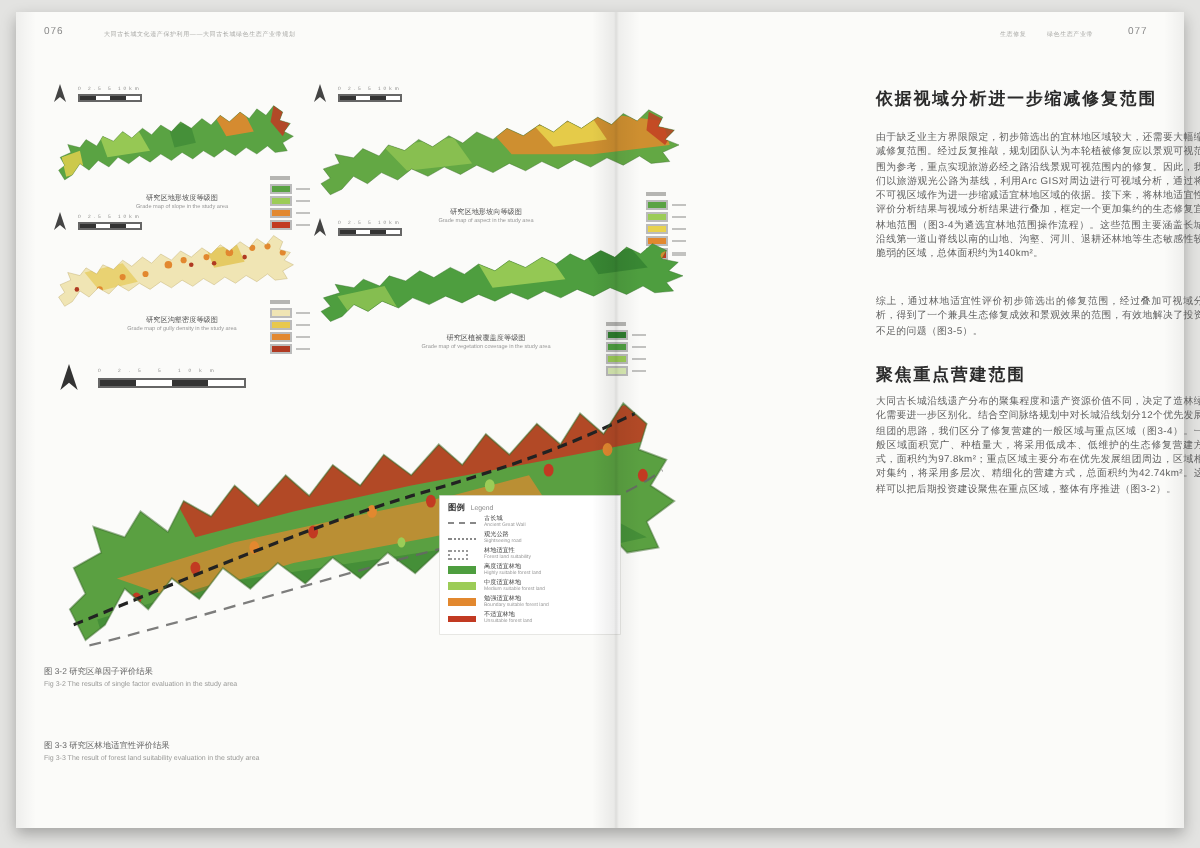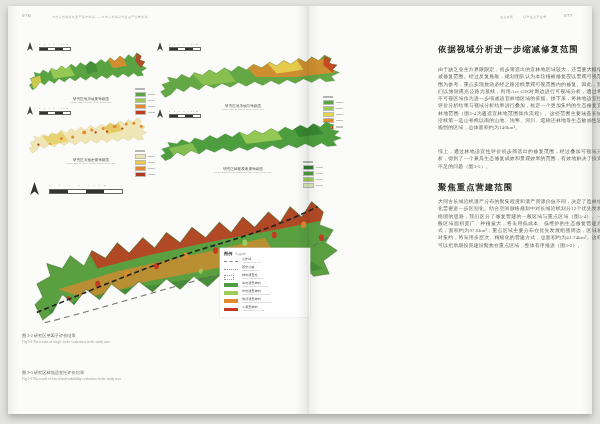--- a/index.html
+++ b/index.html
@@ -1,17 +1,17 @@
 <!DOCTYPE html>
 <html><head>
 <meta charset="utf-8">
 <style>
   html,body{margin:0;padding:0;background:#e3e3e1;}
   #stage{position:relative;width:600px;height:424px;overflow:hidden;
-         font-family:Liberation Serif, serif;
+         font-family:Liberation Sans, sans-serif;
          -webkit-text-size-adjust:none;}
   .abs{position:absolute;}
   #spread{left:8px;top:6px;width:584px;height:408px;background:#fbfbf9;
           box-shadow:0 3px 7px rgba(0,0,0,.28);}
   #gutter{left:288px;top:0;width:24px;height:408px;
           background:linear-gradient(90deg,rgba(0,0,0,0) 0%,rgba(0,0,0,.07) 46%,rgba(0,0,0,.12) 50%,rgba(0,0,0,.05) 56%,rgba(0,0,0,0) 100%);}
   .pgnum{font-size:5px;color:#888;letter-spacing:.5px;}
   .hdr-title{font-size:3px;color:#a9a9a6;letter-spacing:.3px;white-space:nowrap;}
   .map-svg{display:block;}
   .cap-zh{font-size:3.6px;color:#555;text-align:center;white-space:nowrap;}

